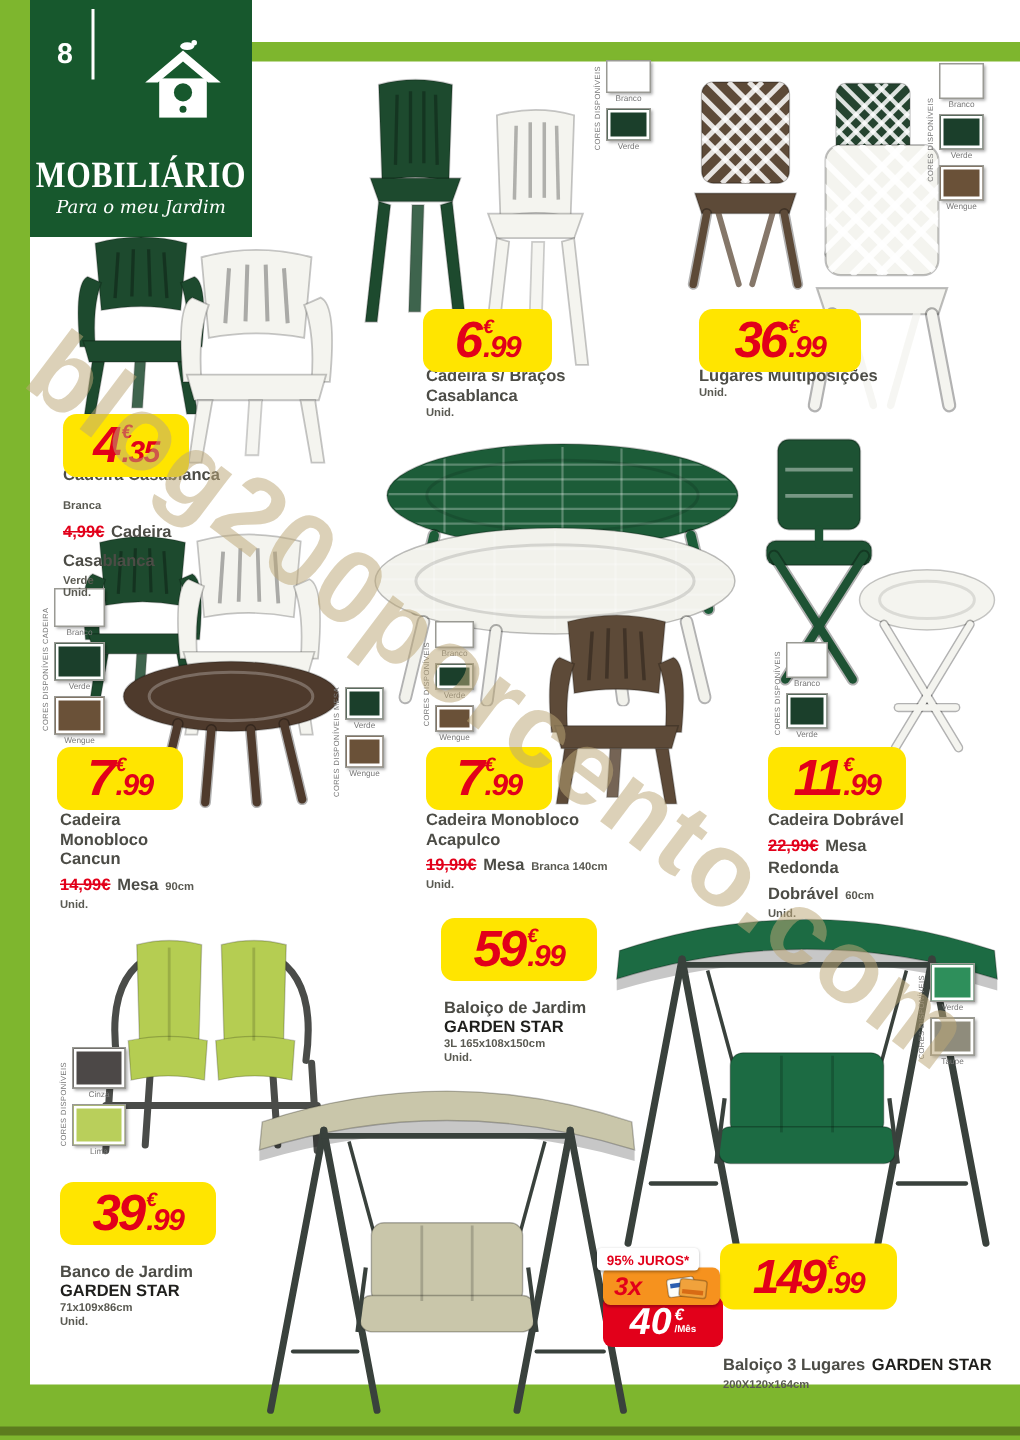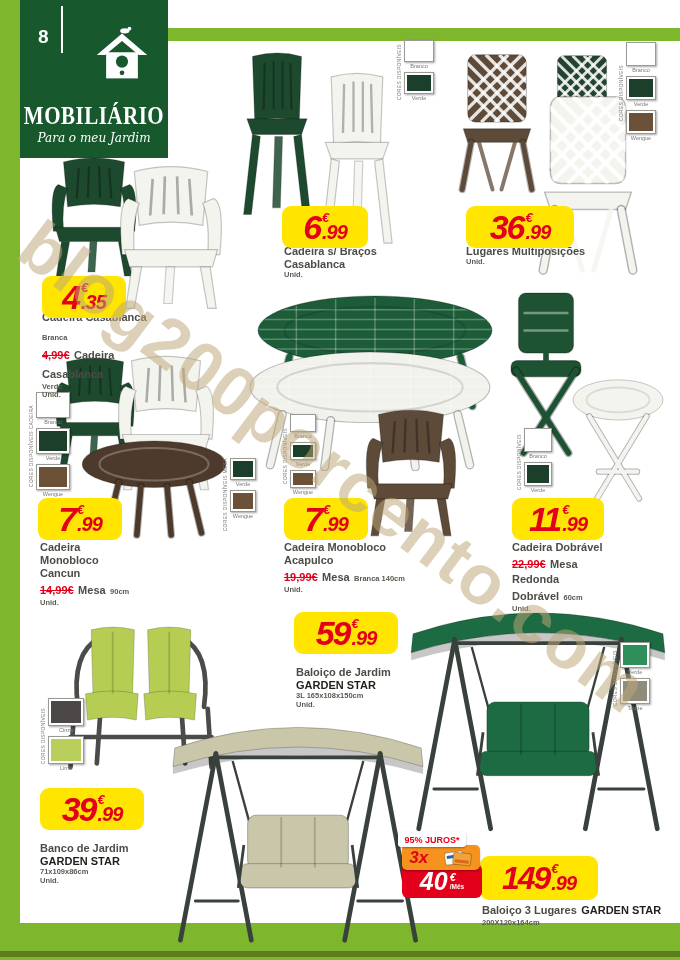--- a/index.html
+++ b/index.html
@@ -458,21 +458,21 @@
         <span class="pd">.99</span>
       </span>
   </div>
   <div class="badge" style="left:40px;top:788px;width:104px">
     <span class="pi">39</span>
     <span class="pg">
         <span class="pe">€</span>
         <span class="pd">.99</span>
       </span>
   </div>
-  <div class="badge badge-lg" style="left:480px;top:856px;width:118px;z-index:12">
+  <div class="badge badge-lg" style="left:480px;top:829px;width:118px;z-index:12">
     <span class="pi">149</span>
     <span class="pg">
         <span class="pe">€</span>
         <span class="pd">.99</span>
       </span>
   </div>
 
   <div class="fin-juros">95% JUROS*</div>
   <div class="fin-3x">
     <span class="t">3x</span>

